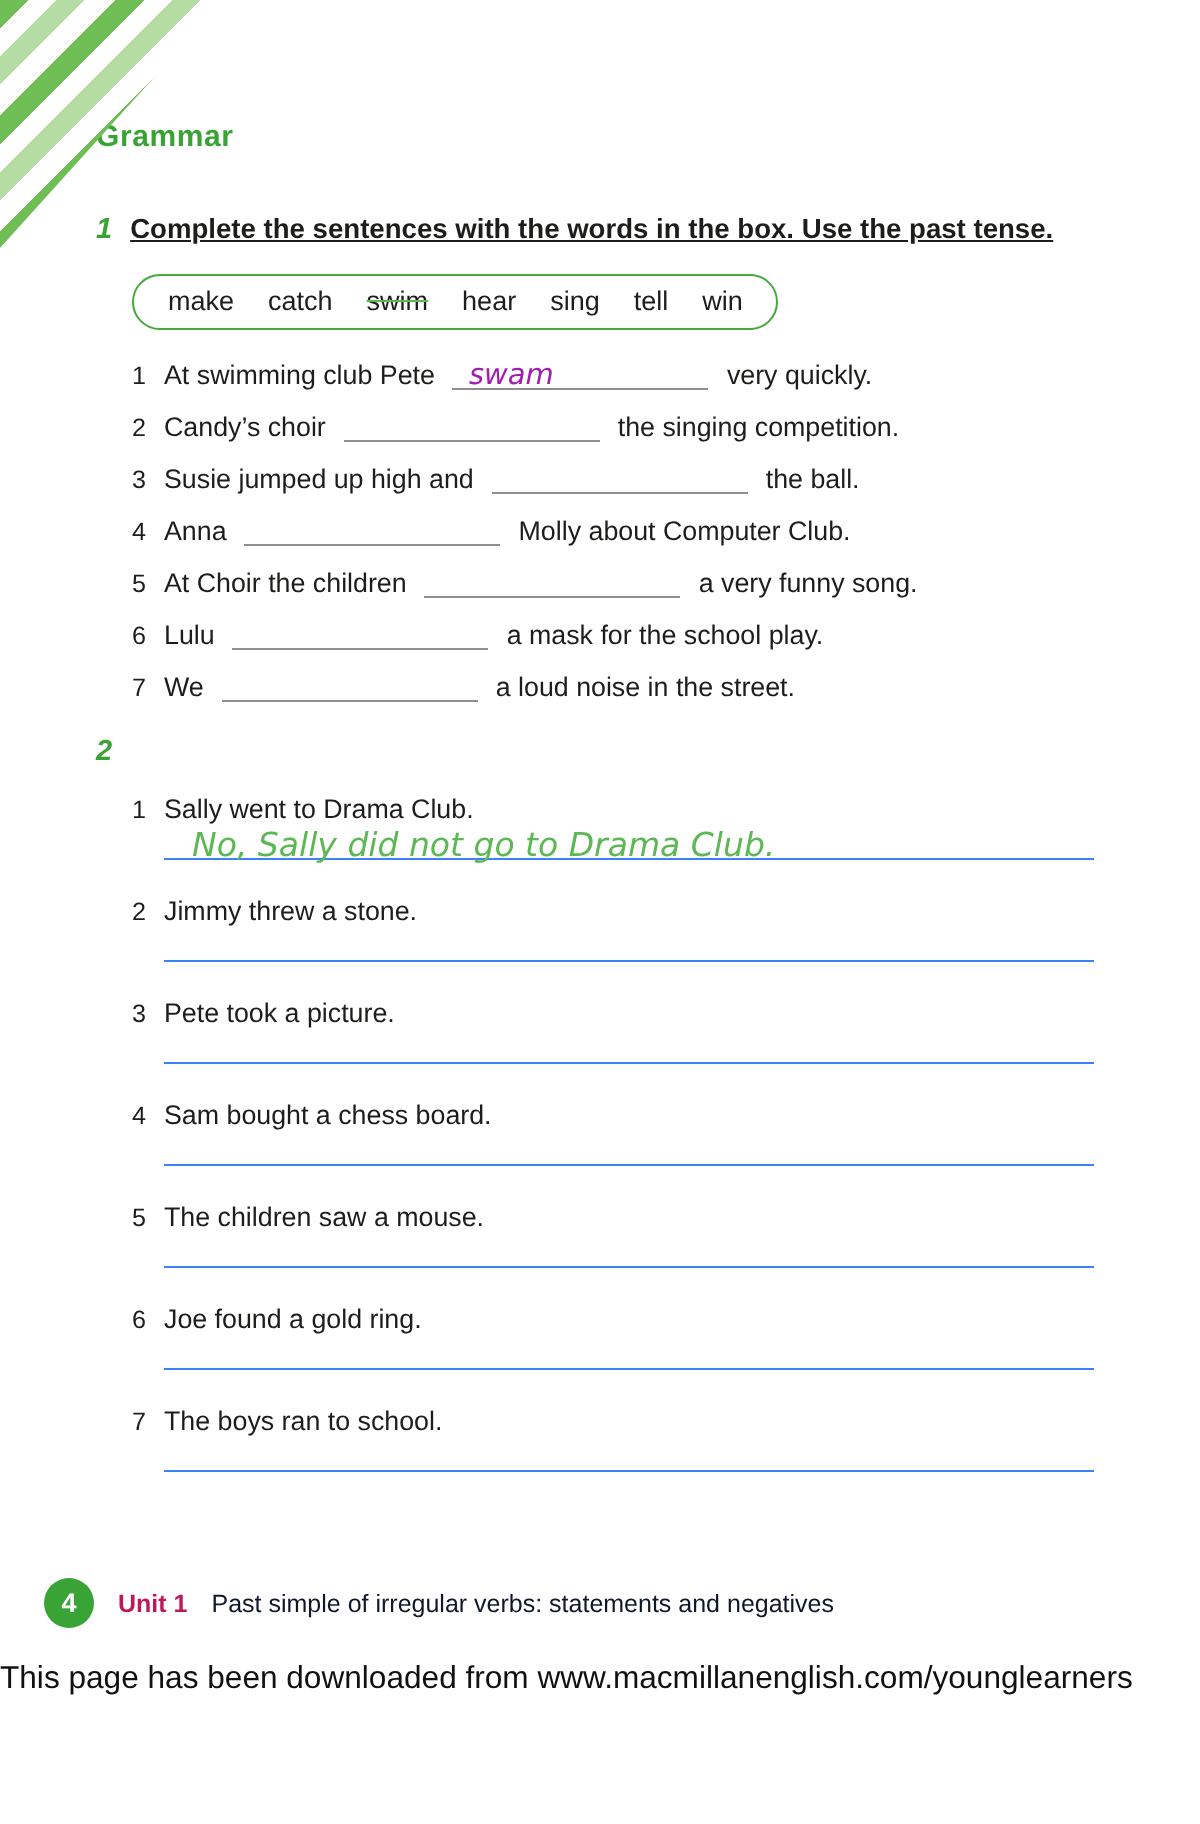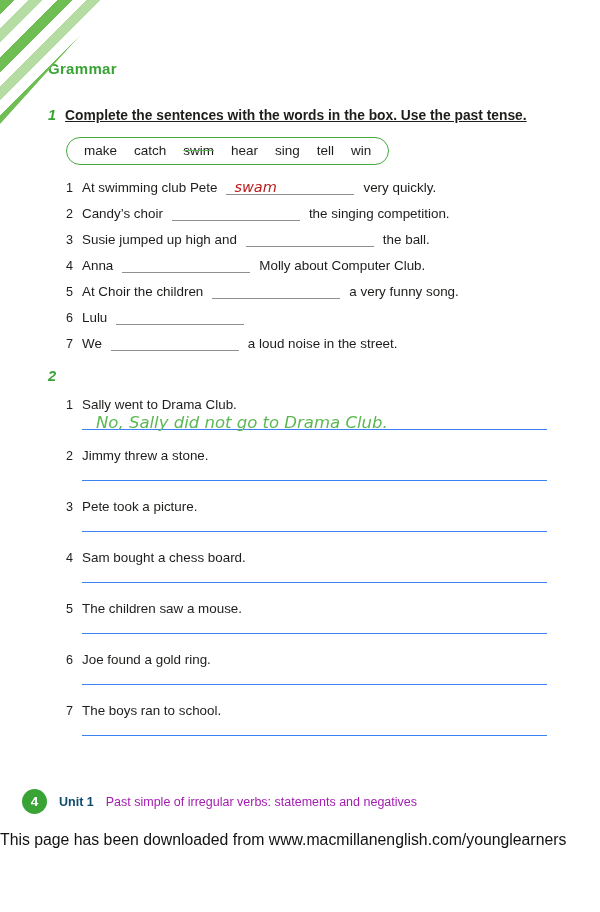--- a/index.html
+++ b/index.html
@@ -37,21 +37,21 @@
   .word.struck { text-decoration:line-through; text-decoration-color:#5cb852; }
 
   .ex1-items { margin-top:14px; padding-left:18px; }
   .s-row { display:flex; align-items:baseline; gap:7px; font-size:13.4px; margin-bottom:9px; line-height:16px; }
   .s-num { min-width:9px; font-size:12.6px; }
   .blank {
     display:inline-block; width:128px; height:16px; line-height:17px;
     border-bottom:1px solid #8f8f8f; margin:0 2px; text-align:left; overflow:visible;
   }
   .hand {
-    color:#b91c1c; font-size:14.5px; font-style:italic; padding-left:8px;
+    color:#a21caf; font-size:14.5px; font-style:italic; padding-left:8px;
     font-family:"DejaVu Sans", cursive; white-space:nowrap;
   }
 
   .ex2-items { margin-top:12px; padding-left:18px; }
   .w-item { margin-bottom:17px; }
   .w-sentence { display:flex; align-items:baseline; gap:7px; font-size:13.4px; line-height:17px; }
   .w-answer {
     margin-left:16px; margin-top:0; width:465px; height:16px;
     border-bottom:1px solid #3b82f6;
     display:flex; align-items:center; overflow:visible;
@@ -61,22 +61,22 @@
     font-family:"DejaVu Sans", cursive; white-space:nowrap; line-height:1;
     transform:translateY(2px);
   }
 
   .footer { position:absolute; top:789px; left:22px; display:flex; align-items:center; gap:12px; }
   .page-badge {
     width:25px; height:25px; border-radius:50%; background:#3aa335;
     color:#fff; font-weight:bold; font-size:13.5px;
     display:flex; align-items:center; justify-content:center;
   }
-  .unit-label { color:#0c4a6e; font-weight:bold; font-size:12.5px; }
-  .topic-label { color:#a21caf; font-size:12.5px;text-align:center; }
+  .unit-label { color:#be185d; font-weight:bold; font-size:12.5px; }
+  .topic-label { color:#0f172a; font-size:12.5px;text-align:center; }
 
   .dl-line1 { position:absolute; top:831px; left:0; width:100%; text-align:left; font-size:15.8px; color:#111; }
   .dl-line2 { position:absolute; top:856px; left:0; width:100%; text-align:center; font-size:15.8px; color:#111; }
 </style>
 </head>
 <body>
 
 <div class="page">
 
   <div class="corner"></div>
@@ -142,20 +142,21 @@
             <span class="s-num">5</span>
             <span class="s-text">At Choir the children</span>
             <span class="blank"><span class="hand"></span></span>
             <span class="s-text">a very funny song.</span>
           </div>
 
           <div class="s-row">
             <span class="s-num">6</span>
             <span class="s-text">Lulu</span>
             <span class="blank"><span class="hand"></span></span>
+            <span class="s-text">a mask for the school play.</span>
           </div>
 
           <div class="s-row">
             <span class="s-num">7</span>
             <span class="s-text">We</span>
             <span class="blank"><span class="hand"></span></span>
             <span class="s-text">a loud noise in the street.</span>
           </div>
         </div>
     </section>

